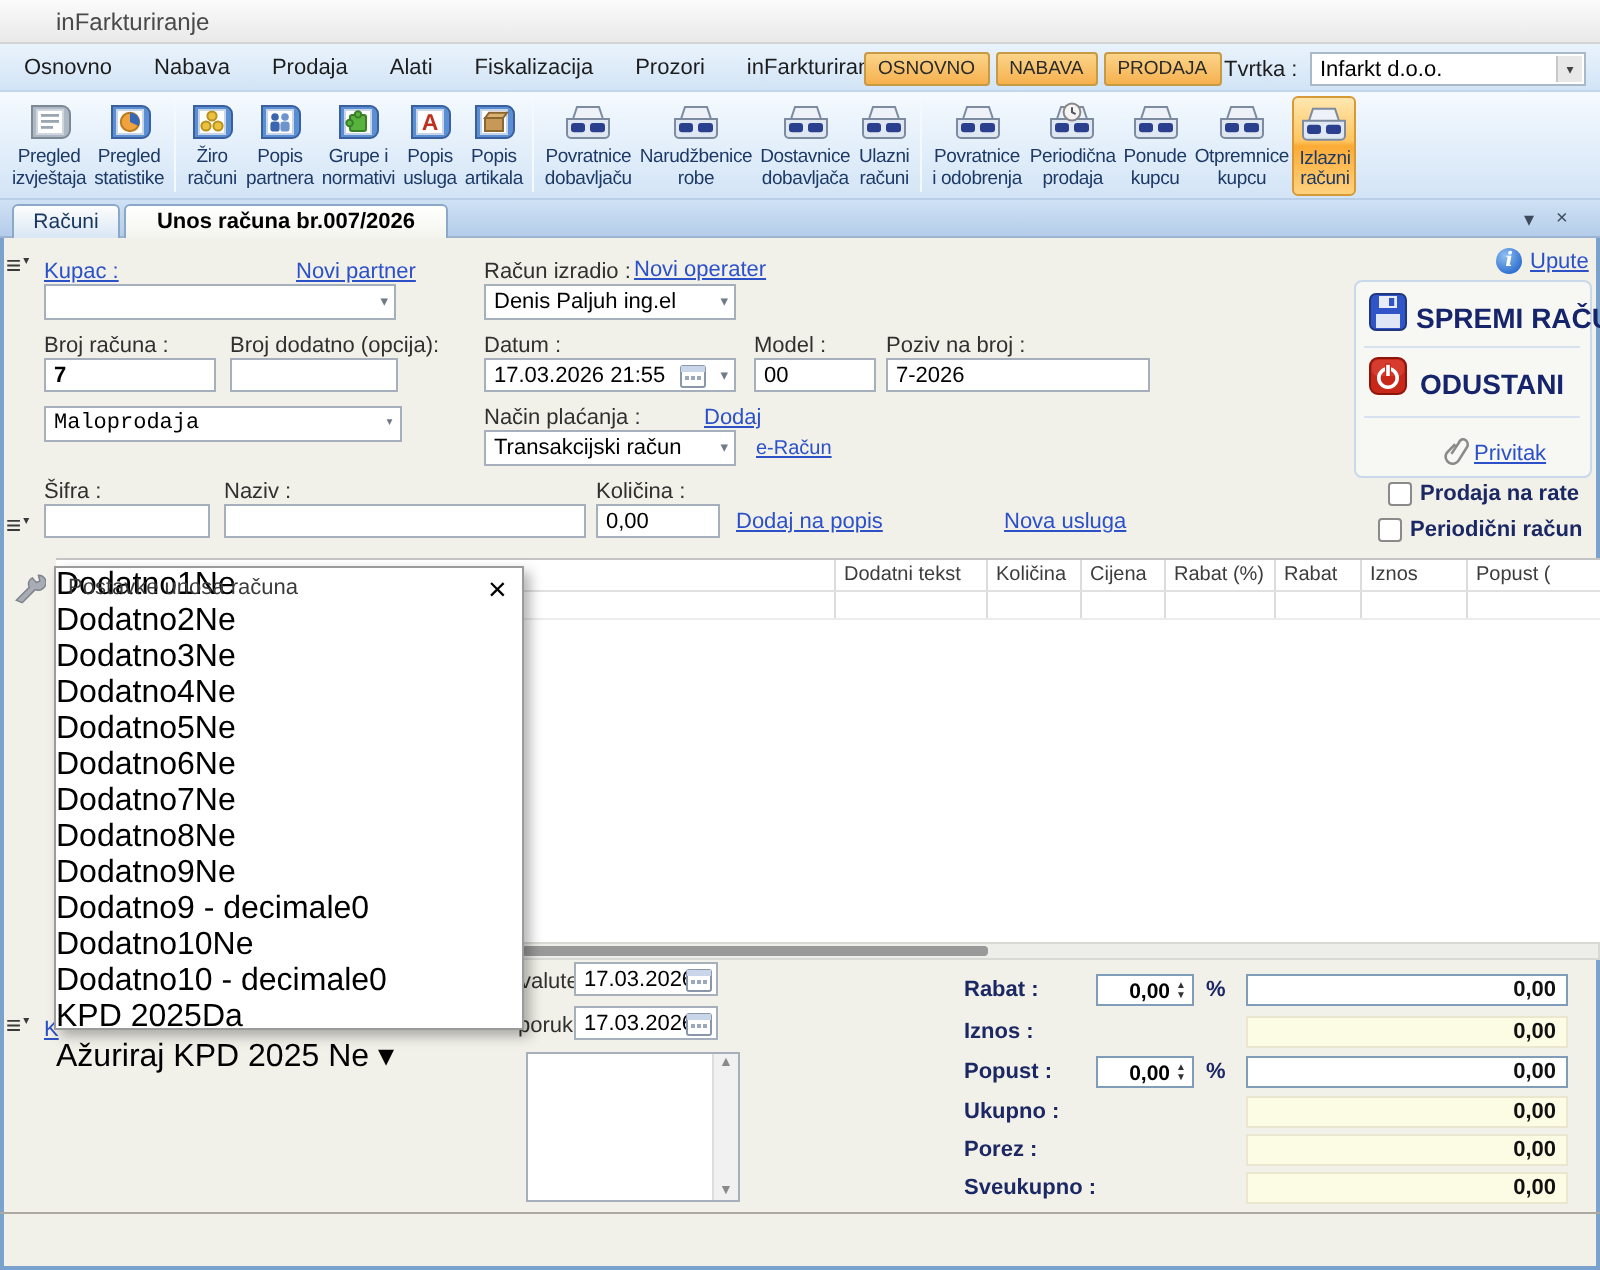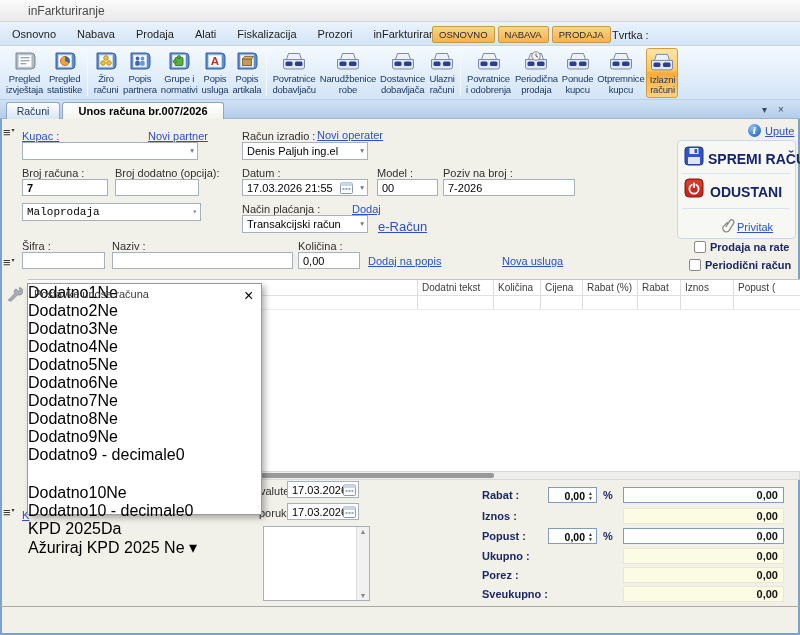--- a/index.html
+++ b/index.html
@@ -148,20 +148,24 @@
       <span class="menu-item">Fiskalizacija</span>
       <span class="menu-item">Prozori</span>
       <span class="menu-item">inFarkturiranje</span>
     </div>
     <div class="quick-buttons">
       <span class="quick-btn">OSNOVNO</span>
       <span class="quick-btn">NABAVA</span>
       <span class="quick-btn">PRODAJA</span>
     </div>
     <span class="company-label">Tvrtka :</span>
+    <div class="company-select">
+      <span>Infarkt d.o.o.</span>
+      <span class="dd">▾</span>
+    </div>
   </div>
 
   <div class="ribbon">
     <div class="rbtn">
       <svg class="ric" viewBox="0 0 26 22">
           <path d="M4 3 h15 a4 4 0 0 1 4 4 v8 a4 4 0 0 1 -4 4 h-15 z" fill="#aeb9c6" stroke="#7c8896"></path>
           <rect x="6.5" y="5" width="13" height="12" fill="#fff" stroke="#cfd6de"></rect>
           <rect x="8.5" y="7" width="9" height="1.4" fill="#9aa5b2"></rect>
           <rect x="8.5" y="10" width="9" height="1.4" fill="#9aa5b2"></rect>
           <rect x="8.5" y="13" width="6" height="1.4" fill="#9aa5b2"></rect>
@@ -366,21 +370,21 @@
   <a class="link" style="left:352px; top:203px;">Dodaj</a>
 
   <div class="field" style="left:22px; top:203px; width:179px; height:18px;font-family:Liberation Mono, monospace;">
     <span>Maloprodaja</span>
     <span class="sel-arrow">▾</span>
   </div>
   <div class="field" style="left:242px; top:215px; width:126px; height:18px;">
     <span>Transakcijski račun</span>
     <span class="sel-arrow">▾</span>
   </div>
-  <a class="link" style="left:378px; top:219px; font-size:13px;">e-Račun</a>
+  <a class="link" style="left:378px; top:219px; font-size:10px;">e-Račun</a>
 
   <span class="lbl" style="left:22px; top:240px;">Šifra :</span>
   <span class="lbl" style="left:112px; top:240px;">Naziv :</span>
   <span class="lbl" style="left:298px; top:240px;">Količina :</span>
 
   <div class="field" style="left:22px; top:252px; width:83px; height:17px;"></div>
   <div class="field" style="left:112px; top:252px; width:181px; height:17px;"></div>
   <div class="field" style="left:298px; top:252px; width:62px; height:17px;">0,00</div>
   <a class="link" style="left:368px; top:255px;">Dodaj na popis</a>
   <a class="link" style="left:448px; top:266px;margin-top:21px;">Novi artikal</a>
@@ -530,21 +534,21 @@
     <div class="prow" style="top:20px;"><span class="pname">Dodatno1</span><span class="pval">Ne</span></div>
     <div class="prow" style="top:34px;"><span class="pname">Dodatno2</span><span class="pval">Ne</span></div>
     <div class="prow" style="top:48px;"><span class="pname">Dodatno3</span><span class="pval">Ne</span></div>
     <div class="prow" style="top:62px;"><span class="pname">Dodatno4</span><span class="pval">Ne</span></div>
     <div class="prow" style="top:76px;"><span class="pname">Dodatno5</span><span class="pval">Ne</span></div>
     <div class="prow" style="top:90px;"><span class="pname">Dodatno6</span><span class="pval">Ne</span></div>
     <div class="prow" style="top:104px;"><span class="pname">Dodatno7</span><span class="pval">Ne</span></div>
     <div class="prow" style="top:118px;"><span class="pname">Dodatno8</span><span class="pval">Ne</span></div>
     <div class="prow" style="top:132px;"><span class="pname">Dodatno9</span><span class="pval">Ne</span></div>
     <div class="prow" style="top:146px;"><span class="pname">Dodatno9 - decimale</span><span class="pval">0</span></div>
-    <div class="prow" style="top:160px;margin-top:20px;"><span class="pname">Dodatno10</span><span class="pval">Ne</span></div>
+    <div class="prow" style="top:160px;"><span class="pname">Dodatno10</span><span class="pval">Ne</span></div>
     <div class="prow" style="top:174px;"><span class="pname">Dodatno10 - decimale</span><span class="pval">0</span></div>
     <div class="prow" style="top:202px;"><span class="pname">KPD 2025</span><span class="pval">Da</span></div>
     <div class="prow selrow" style="top:216px;">
       <span class="phl"></span>
       <span class="pname">Ažuriraj KPD 2025</span>
       <span class="pval">Ne</span>
       <span class="combo">▾</span>
     </div>
     <div class="pscroll">
         <div class="pthumb"></div>

